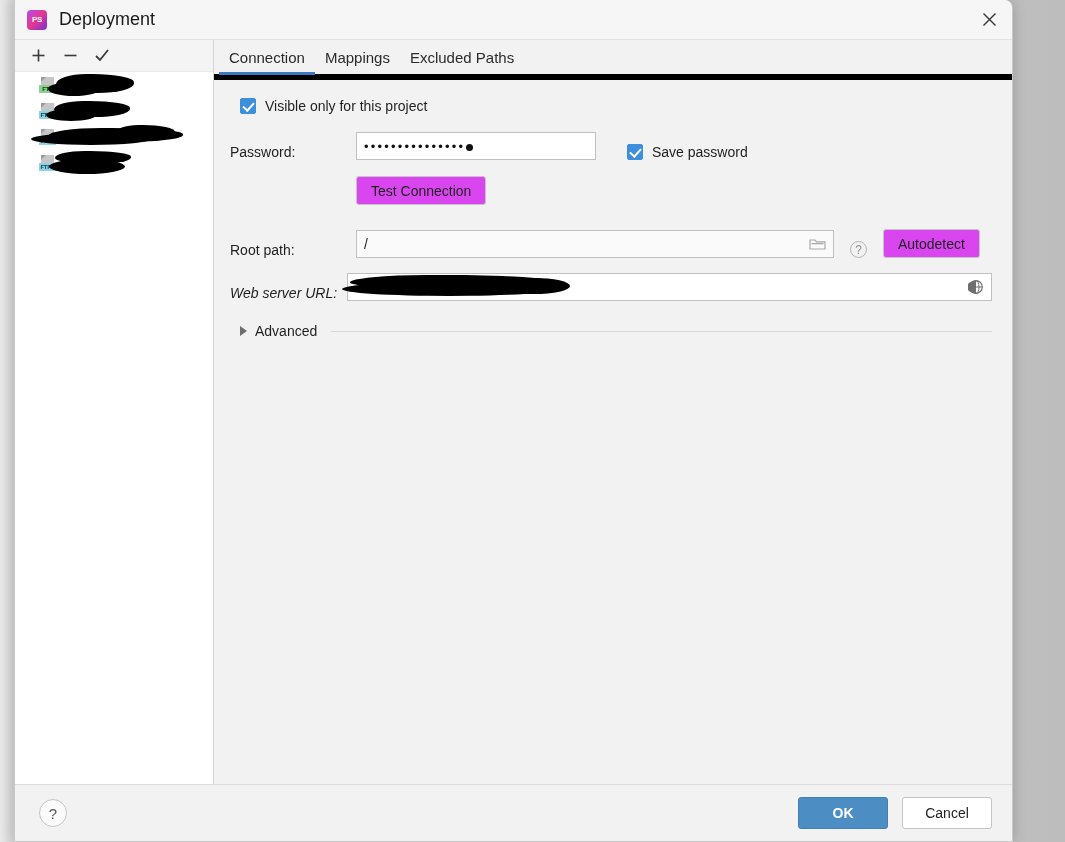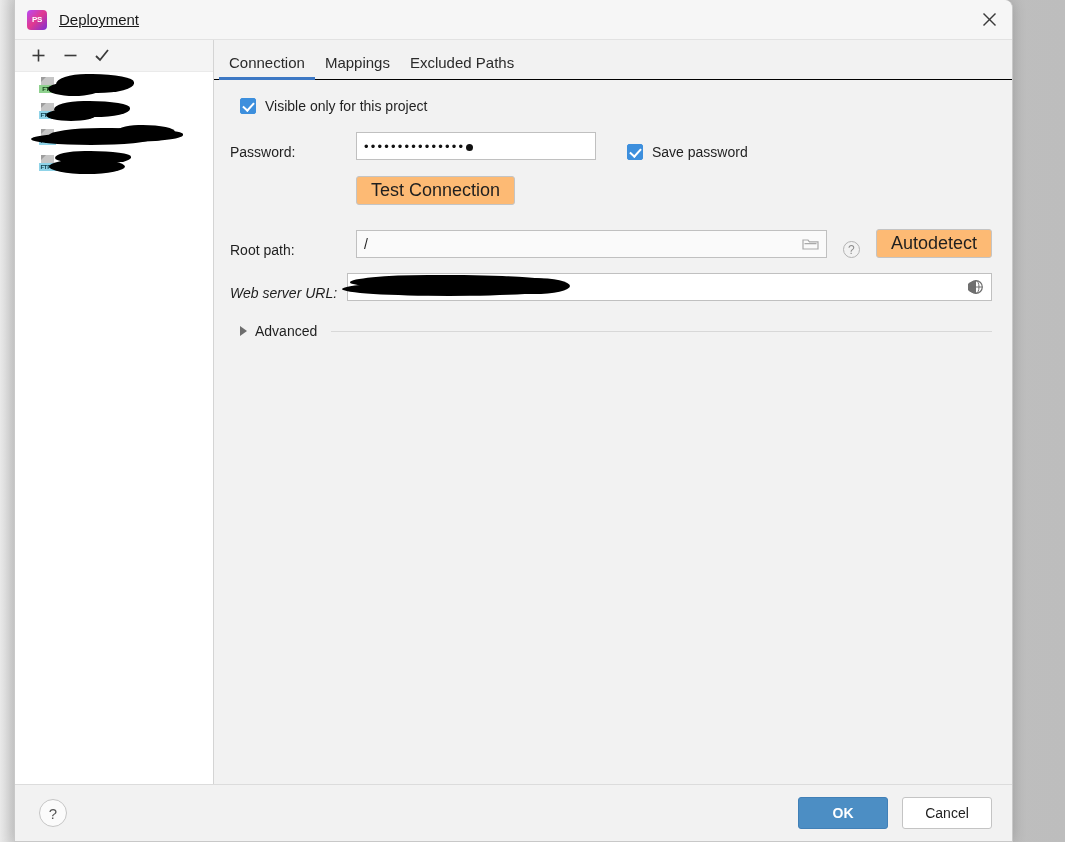--- a/index.html
+++ b/index.html
@@ -54,23 +54,22 @@
     left: 0; right: 0; top: 0; bottom: 0;
     color: #fff;
     font-size: 8px;
     font-weight: bold;
     display: flex;
     align-items: center;
     justify-content: center;
     letter-spacing: -0.3px;
   }
   .title-text {
-    font-size: 15px;
+    font-size: 18px;
     color: #1a1a1a;
-    text-decoration: underline;
   }
   .close-btn {
     position: absolute;
     right: 0; top: 0;
     width: 46px; height: 39px;
     display: flex;
     align-items: center;
     justify-content: center;
     cursor: pointer;
   }
@@ -183,21 +182,21 @@
     position: relative;
     display: flex;
     flex-direction: column;
   }
   .tabbar {
     height: 40px;
     flex: 0 0 40px;
     display: flex;
     align-items: flex-end;
     padding-left: 5px;
-    border-bottom: 1px solid #000000;
+    border-bottom: 6px solid #000000;
     background: #f2f2f2;
   }
   .tab {
     padding: 0 10px 8px 10px;
     font-size: 15px;
     color: #2b2b2b;
     cursor: pointer;
     position: relative;
   }
   .tab.active::after {
@@ -291,24 +290,24 @@
     margin-left: auto;
     width: 0; height: 0;
     border-left: 6px solid transparent;
     border-right: 6px solid transparent;
     border-top: 7px solid #4a4a4a;
   }
 
   
   .btn {
     height: 29px;
-    background: #fdba74;
+    background: #d946ef;
     border: 1px solid #c4c4c4;
     border-radius: 3px;
-    font-size: 18px;
+    font-size: 14px;
     color: #1f1f1f;
     padding: 0 14px;
     display: inline-flex;
     align-items: center;
     justify-content: center;
     cursor: pointer;
   }
 
   .pwd-dots {
     font-size: 13px;

